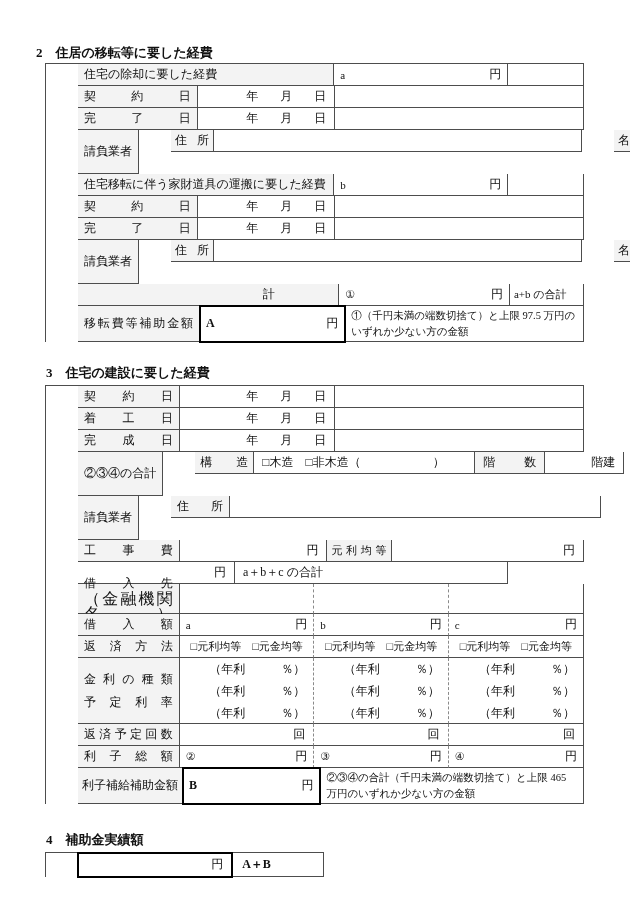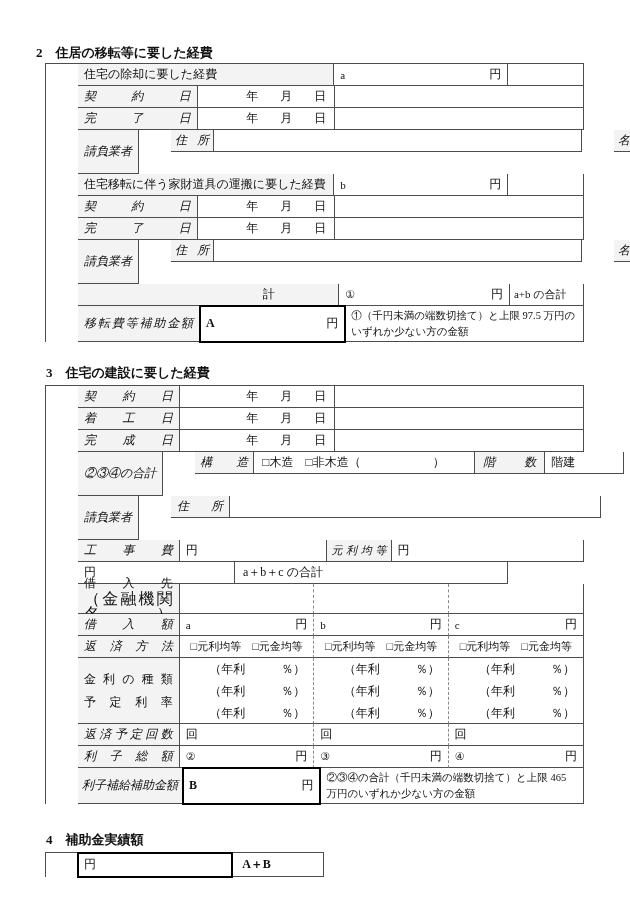--- a/index.html
+++ b/index.html
@@ -6,23 +6,23 @@
   body{width:630px;height:903px;font-family:"Liberation Serif","DejaVu Serif",serif;color:#111;}
   .page{position:relative;width:630px;height:903px;background:#fff;overflow:hidden;}
   .heading{position:absolute;font-weight:bold;font-size:13px;white-space:nowrap;}
   .tbl{position:absolute;left:45px;border-top:1px solid #4d4d4d;border-left:1px solid #4d4d4d;background:#fff;}
   .r{display:flex;margin-left:32px;}
   .col{display:flex;flex-direction:row;}
   .c{box-sizing:border-box;border-right:1px solid #4d4d4d;border-bottom:1px solid #4d4d4d;
      display:flex;align-items:center;padding:0 6px;font-size:12px;position:relative;background:transparent;}
   .sh{background:#f3f3f3;}
   .h22{height:22px}.h24{height:24px}.h30{height:30px}.h36{height:36px}.h44{height:44px}.h66{height:66px}
-  .jc > span{width:100%;text-align:justify;text-align-last:justify;word-break:keep-all;font-style:italic;}
+  .jc > span{width:100%;text-align:justify;text-align-last:justify;word-break:keep-all;}
   .ctr{justify-content:center;text-align:center;}
-  .rt{justify-content:flex-start;padding-right:8px;}
+  .rt{justify-content:flex-end;padding-right:8px;}
   .bt{justify-content:space-between;}
   .date{justify-content:flex-end;gap:22px;padding-right:8px;}
   .lines{flex-direction:column;justify-content:center;align-items:stretch;}
   .jspan{width:100%;text-align:justify;text-align-last:justify;line-height:15px;}
   .rline{width:100%;text-align:right;line-height:22px;box-sizing:border-box;padding-right:2px;}
   .note{font-size:10.5px;padding:2px 6px;}
   .note > span{width:100%;text-align:left;line-height:16px;}
   .sm{font-size:11px;}
   .xs{font-size:16px;}
   .bold{font-weight:bold;}

